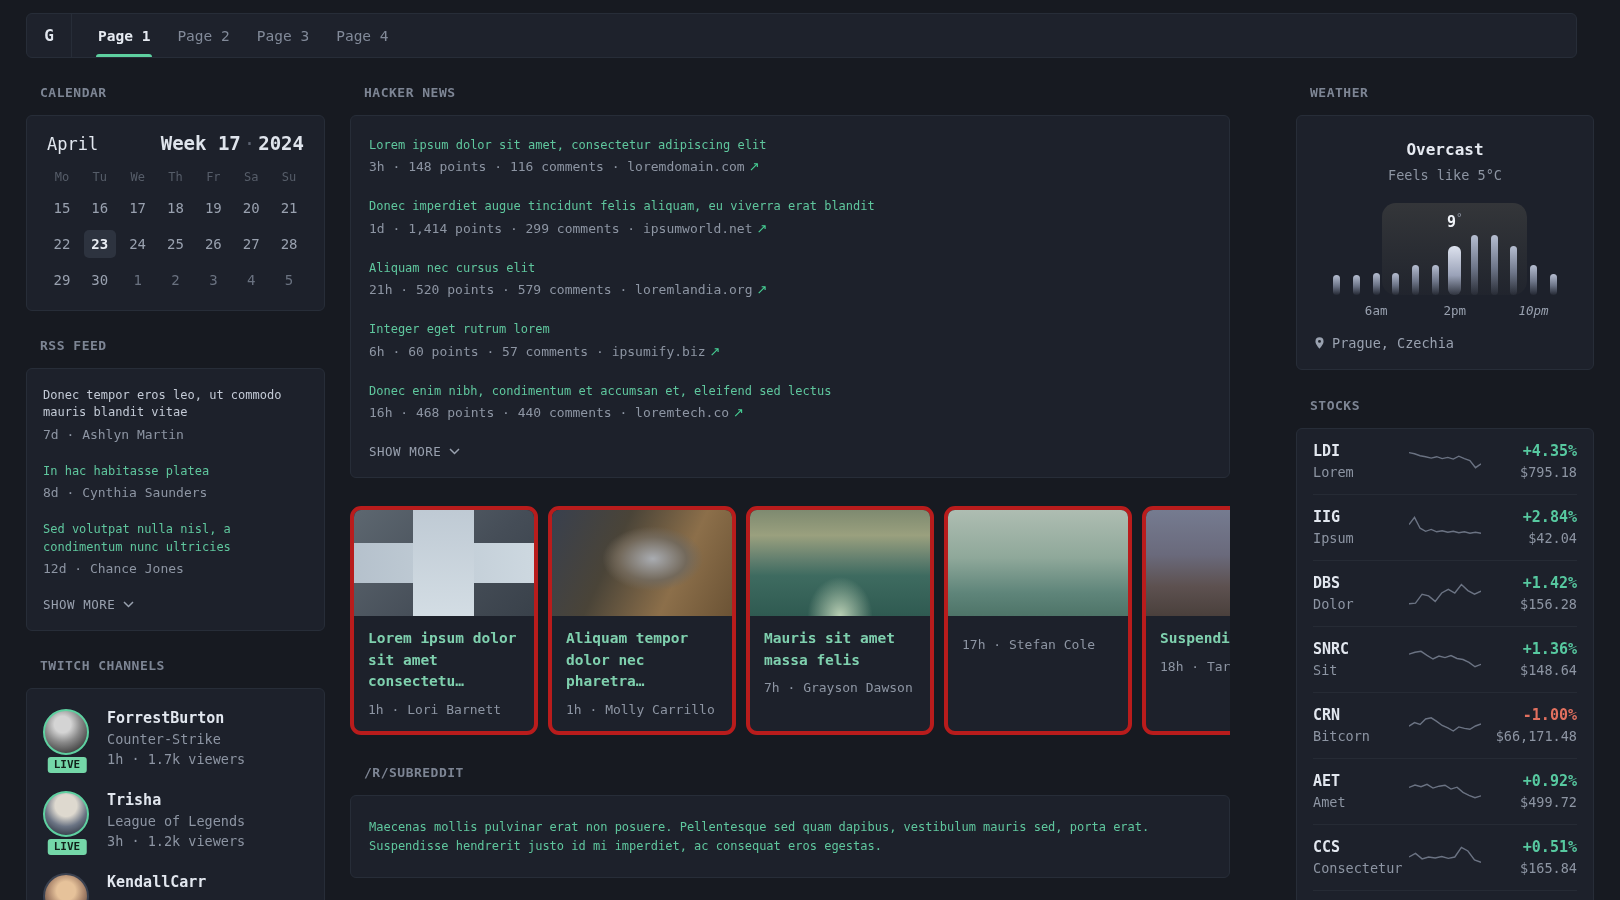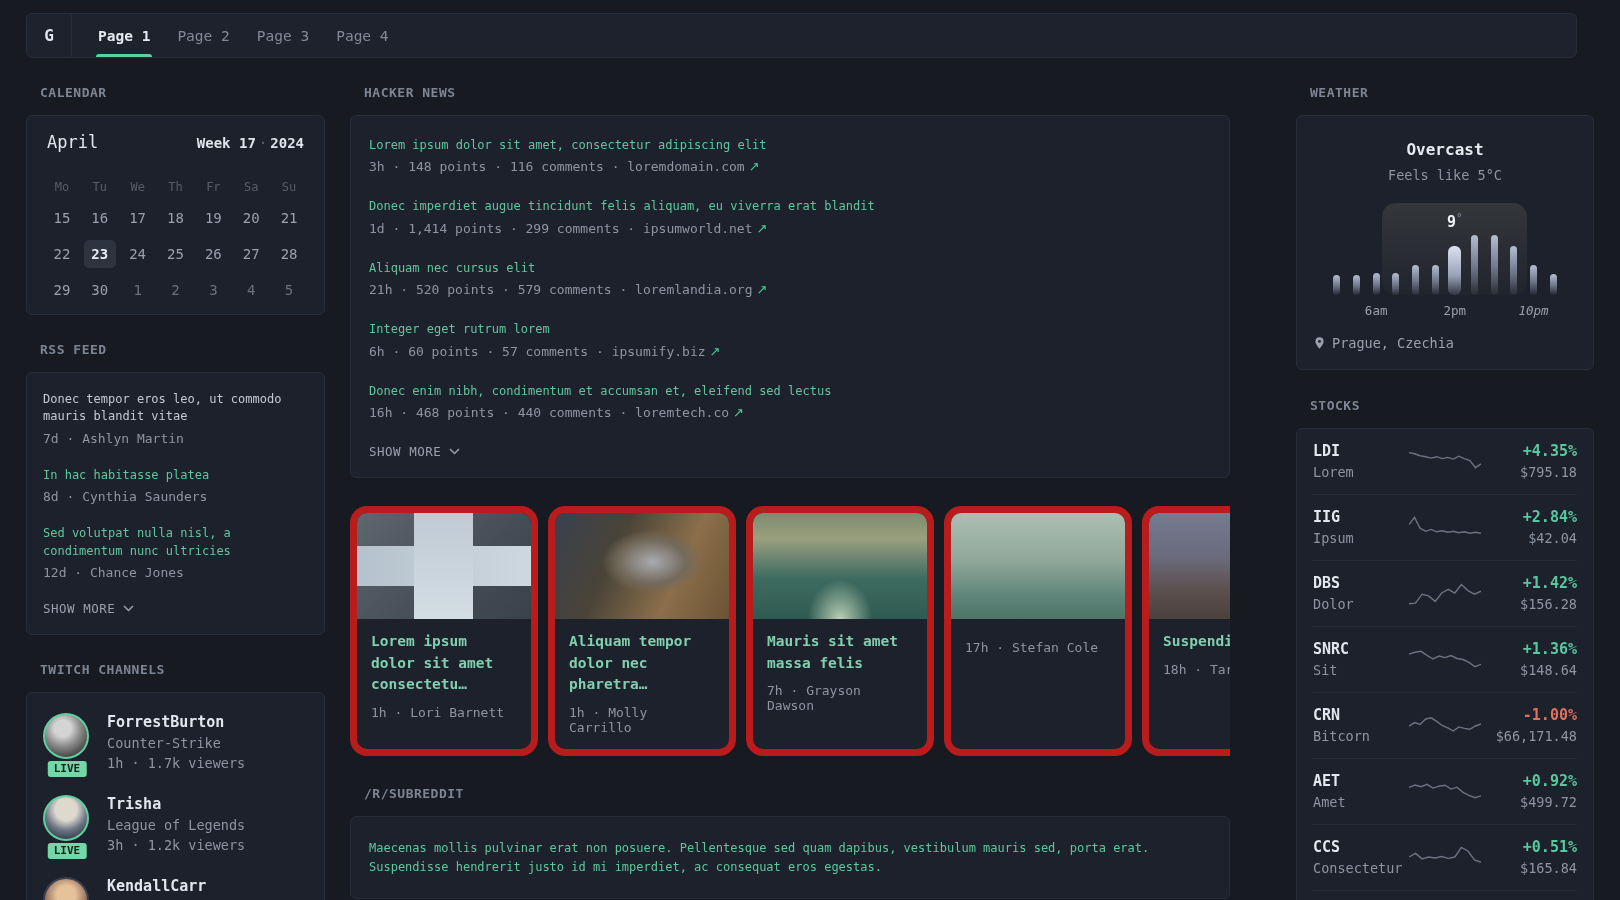--- a/index.html
+++ b/index.html
@@ -27,26 +27,26 @@
     height:3px; border-radius:3px 3px 0 0; background:#5ed0a0; }
   
   .columns { position:absolute; top:58px; left:26px; display:flex; }
   .col-left  { width:299px; margin-right:25px; }
   .col-mid   { width:880px; margin-right:66px; }
   .col-right { width:298px; }
   .widget { margin-top:27px; }
   .widget-title { color:#7d8594; font-size:13px; letter-spacing:0.5px; margin:0 0 15px 14px; }
   .card { background:#1d212b; border:1px solid #272d38; border-radius:6px; }
   
-  .cal-card { padding:16px 16px 6px; }
+  .cal-card { padding:16px 16px 12px; }
   .cal-head { display:flex; justify-content:space-between; align-items:baseline; padding:0 4px; }
   .cal-month { color:#e2e7ef; font-size:17px; }
-  .cal-week-info { color:#dfe4ec; font-size:14px; font-weight:bold; }
+  .cal-week-info { color:#dfe4ec; font-size:19px; font-weight:bold; }
   .cal-week-info .dot { color:#5b6270; font-weight:normal; padding:0 3px; }
-  .cal-grid { display:grid; grid-template-columns:repeat(7,1fr); margin-top:20px; text-align:center; }
+  .cal-grid { display:grid; grid-template-columns:repeat(7,1fr); margin-top:8px; text-align:center; }
   .cal-wd { color:#565d69; font-size:12px; padding:8px 0 6px; }
   .cal-cell { padding:4px 0; }
   .cal-day { display:inline-block; min-width:32px; padding:6px 0; font-size:14px;
     color:#99a1af; border-radius:5px; cursor:pointer; }
   .cal-day.muted { color:#6a7280; }
   .cal-day.selected { background:#2d333f; color:#e9edf3; font-weight:bold; }
   
   .list-card { padding:18px 16px; }
   .feed-item { margin-bottom:21px; }
   .item-title { font-size:12px; font-weight:400; color:#5fc79e; line-height:1.45; cursor:pointer; }
@@ -66,22 +66,22 @@
   .av-hat  { background:radial-gradient(circle at 50% 30%, #ded9cf 0 30%, #6b7484 58%, #323a46 86%); }
   .av-warm { background:radial-gradient(circle at 50% 38%, #e6c29a 0 28%, #a8836a 55%, #55463e 85%); }
   .live-badge { position:absolute; bottom:-8px; left:50%; transform:translateX(-50%);
     background:#74d7a8; color:#13211a; font-size:11px; font-weight:bold;
     padding:1px 6px 2px; border-radius:5px; border:2px solid #1d212b; }
   .tw-name { color:#e2e7ef; font-size:15px; font-weight:600; cursor:pointer; }
   .tw-cat  { font-size:13.5px; color:#8d95a3; margin-top:4px; cursor:pointer; }
   .tw-meta { font-size:13.5px; color:#8d95a3; margin-top:4px; }
   
   .video-row { display:flex; gap:10px; overflow:hidden; }
-  .video-card { width:188px; min-width:188px; background:#1d212b; border:7px solid #b91c1c;
-    border-radius:17px; overflow:hidden; }
+  .video-card { width:188px; min-width:188px; background:#1d212b; border:4px solid #b91c1c;
+    border-radius:11px; overflow:hidden; }
   .thumb { height:106px; }
   .thumb-pillars { background:
       linear-gradient(to bottom, #bfcad4, #d3dde4) 50% 0/34% 100% no-repeat,
       linear-gradient(to right, #b5c1cc, #cdd8e0) 0 50%/100% 38% no-repeat,
       linear-gradient(135deg, #5d6770 0%, #454d57 60%, #39414a 100%); }
   .thumb-camera { background:
       radial-gradient(70px 45px at 56% 46%, #a9acb1 0%, #73695b 48%, rgba(0,0,0,0) 72%),
       linear-gradient(115deg, #39404e 0%, #4a4438 35%, #8c6f4a 68%, #6b5335 100%); }
   .thumb-sea { background:
       radial-gradient(50px 60px at 50% 100%, #b9cfb4 0%, rgba(0,0,0,0) 65%),

